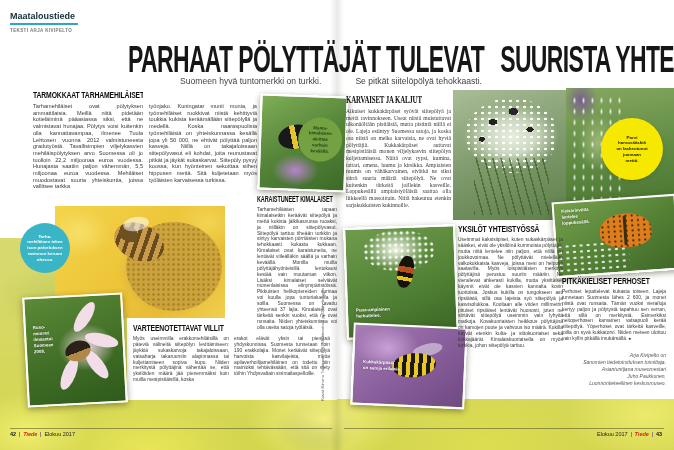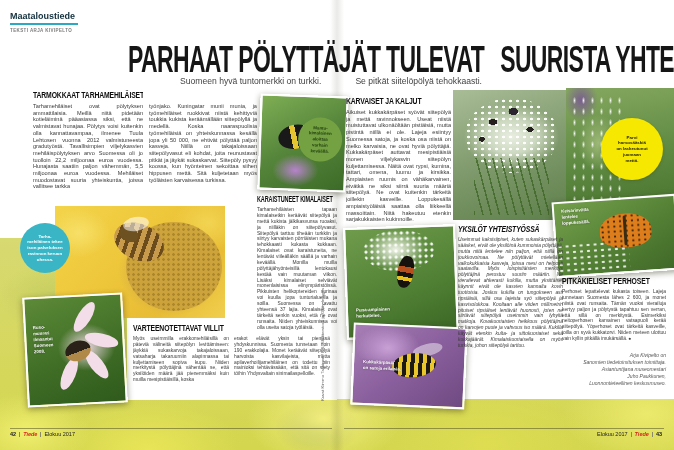--- a/index.html
+++ b/index.html
@@ -257,26 +257,26 @@
   </div>
 
   <div class="abs h3" style="left:133px;top:322px;">VARTEENOTETTAVAT VILLIT</div>
   <div class="col" style="left:133px;top:336px;width:96px;height:60px;">
     <div class="bd bd-sm">Myös useimmilla erakkomehiläisillä on päteviä välineitä siitepölyn levittämiseen: jäykkiä sukaskarvoja takajaloissaan, vatsaharja takaruumiin alapinnassa tai kuljettamiseen sopiva kupu. Niiden merkitystä pölyttäjinä vähentää se, että yksilöiden määrä jää pienemmäksi kuin muilla mesipistiäisillä, koska</div>
   </div>
   <div class="col" style="left:234px;top:336px;width:96px;height:60px;">
     <div class="bd bd-sm">erakot elävät yksin tai pienissä yhdyskunnissa. Suomesta tunnetaan noin 190 erakkolajia. Monet keräävät siitepölyä harvoista kasvilajeista, mutta apilaverhoilijamehiläinen on todettu niin mainioksi tehtävässään, että sitä on viety töihin Yhdysvaltain sinimailaspelloille.</div>
   </div>
 
-  <div class="col" style="left:346px;top:95px;width:105px;height:134px;">
+  <div class="col" style="left:346px;top:95px;width:105px;height:134px;font-family:Liberation Serif, serif;">
     <div class="h3">KARVAISET JA KALJUT</div>
     <div class="bd">Aikuiset kukkakärpäset syövät siitepölyä ja mettä ravinnokseen. Useat niistä muistuttavat ulkonäöltään pistiäisiä, mutta pistintä niillä ei ole. Lajeja esiintyy Suomessa satoja, ja koska osa niistä on melko karvaisia, ne ovat hyviä pölyttäjiä. Kukkakärpäset auttavat mesipistiäisiä monen viljelykasvin siitepölyn kuljettamisessa. Näitä ovat rypsi, kumina, tattari, omena, luumu ja kirsikka. Ampiaisten ruumis on vähäkarvainen, eivätkä ne siksi siirrä suuria määriä siitepölyä. Ne ovat kuitenkin tärkeitä joillekin kasveille. Loppukesällä ampiaistyöläisiä saattaa olla liikkeellä massoittain. Niitä hakeutuu etenkin sarjakukkaisten kukinnoille.</div>
   </div>
 
-  <div class="col" style="left:458px;top:223px;width:105px;height:176px;font-style:italic;">
+  <div class="col" style="left:458px;top:223px;width:105px;height:176px;">
     <div class="h3">YKSILÖT YHTEISTYÖSSÄ</div>
     <div class="bd bd-sm">Useimmat kaksisiipiset, kuten sukaskärpäset ja sääsket, eivät ole yksilöinä kummoisia pölyttäjiä, mutta niitä lentelee niin paljon, että niillä on joukkovoimaa. Ne pölyttävät mielellään valkokukkaisia kasveja, joissa mesi on helposti saatavilla. Myös loispistiäisten merkitys pölyttäjinä perustuu suuriin määriin. Ne vierailevat ahkerasti kukilla, mutta yksittäiset käynnit eivät ole kasvien kannalta kovin tuottoisia. Joskus kukilla on tungokseen asti ripsiäisiä, sillä osa lajeista syö siitepölyä ja kasvisolukkoa. Kooltaan alle viiden millimetrin pituiset ripsiäiset lentävät huonosti, joten ne siirtävät siitepölyä useimmin vain lyhyitä matkoja. Kovakuoriaisten heikkous pölyttäjinä on karvojen puute ja vahvuus iso määrä. Kukilla käyvät etenkin kulta- ja sittokuoriaiset sekä kukkajäärät. Kimalaiskuoriaisella on myös turkkia, johon siitepölyä tarttuu.</div>
   </div>
 
   <div class="col" style="left:562px;top:275px;width:104px;height:78px;">
     <div class="h3">PITKÄKIELISET PERHOSET</div>
     <div class="bd bd-sm">Perhoset lepattelevat kukasta toiseen. Lajeja tunnetaan Suomesta lähes 2 600, ja monet niistä ovat runsaita. Tämän vuoksi vierailuja kertyy paljon ja pölytystä tapahtuu sen verran, että sillä on merkitystä. Esimerkiksi neitoperhosen karvainen vatsapuoli kerää siitepölyä. Yöperhoset ovat tärkeitä kasveille, joilla on syvä kukkatorvi. Niiden meteen ulottuu vain kyllin pitkällä imukärsällä. ●</div>
   </div>
   <div class="abs credits">Arja Kivipelto on
 Sanomien tiedetoimituksen toimittaja.

